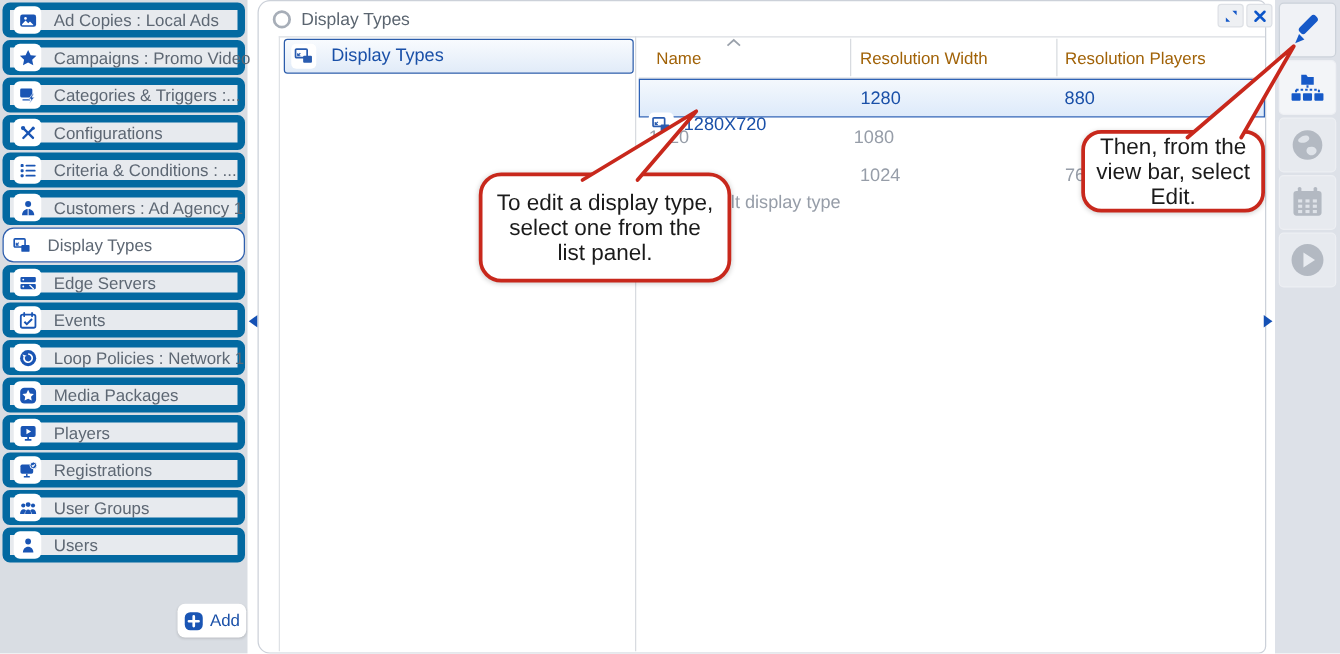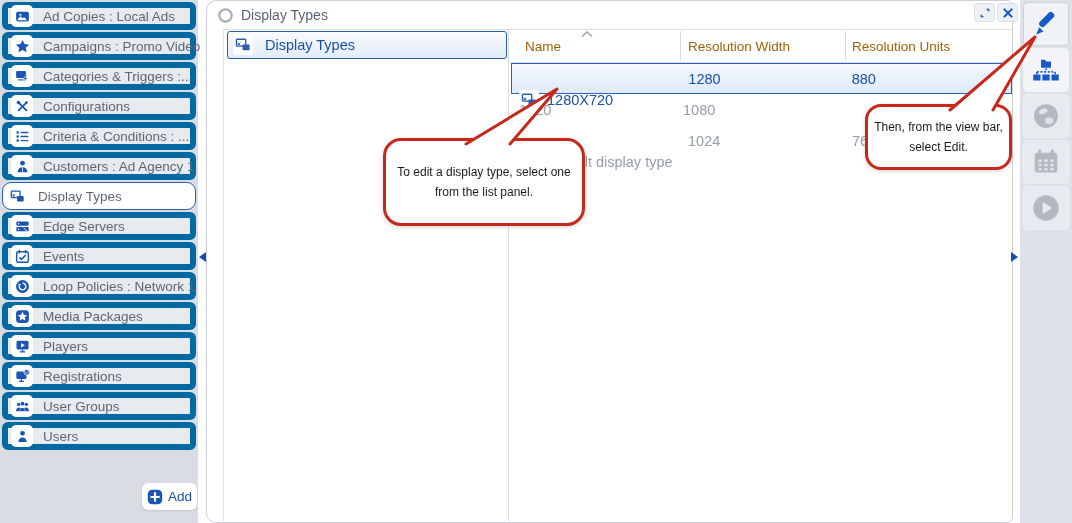--- a/index.html
+++ b/index.html
@@ -73,21 +73,21 @@
         display:flex;align-items:center;justify-content:center;box-sizing:border-box;cursor:pointer;}
   .tool.active{background:#f0f2f6;border-color:#ccd2da;color:#1659c8;}
   .tool.enabled{background:#f3f5f8;border-color:#eef0f4;color:#1659c8;}
   .tool.disabled{color:#b3b9c2;cursor:default;}
   .tool-icon{width:30px;height:30px;}
   .tool-icon svg{width:30px;height:30px;display:block;}
   
   .callout{position:absolute;z-index:20;background:#fff;border:3px solid #c8281c;border-radius:18px;
            box-shadow:0 1px 4px rgba(0,0,0,.18);display:flex;align-items:center;justify-content:center;
            box-sizing:border-box;}
-  .callout-text{font-size:12px;line-height:20px;color:#1b1b1b;text-align:center;}
+  .callout-text{font-size:18px;line-height:20px;color:#1b1b1b;text-align:center;}
   .callout1{left:383px;top:138px;width:202px;height:88px;}
   .callout1 .callout-text{width:178px;}
   .callout2{left:865px;top:104px;width:147px;height:66px;border-radius:16px;}
   .callout2 .callout-text{width:136px;}
   .tails{position:absolute;left:0;top:0;z-index:21;pointer-events:none;}
 </style>
 </head>
 <body>
 
 <div class="stage">
@@ -314,21 +314,21 @@
     </div>
 
     <div class="thead">
       <span class="sort">
           <svg viewBox="0 0 14 8" fill="none" stroke="#9aa1ab">
             <path d="M2 6.5L7 2l5 4.5" stroke-width="1.4"></path>
           </svg>
         </span>
       <div class="th th-name">Name</div>
       <div class="th th-w">Resolution Width</div>
-      <div class="th th-h">Resolution Units</div>
+      <div class="th th-h">Resolution Players</div>
       <div class="col-div col-div1"></div>
       <div class="col-div col-div2"></div>
     </div>
 
     <div class="rows">
 
         <div class="trow selected">
           <div class="cell c-name">
             <span class="row-icon">
               <svg viewBox="0 0 20 20" fill="currentColor">

